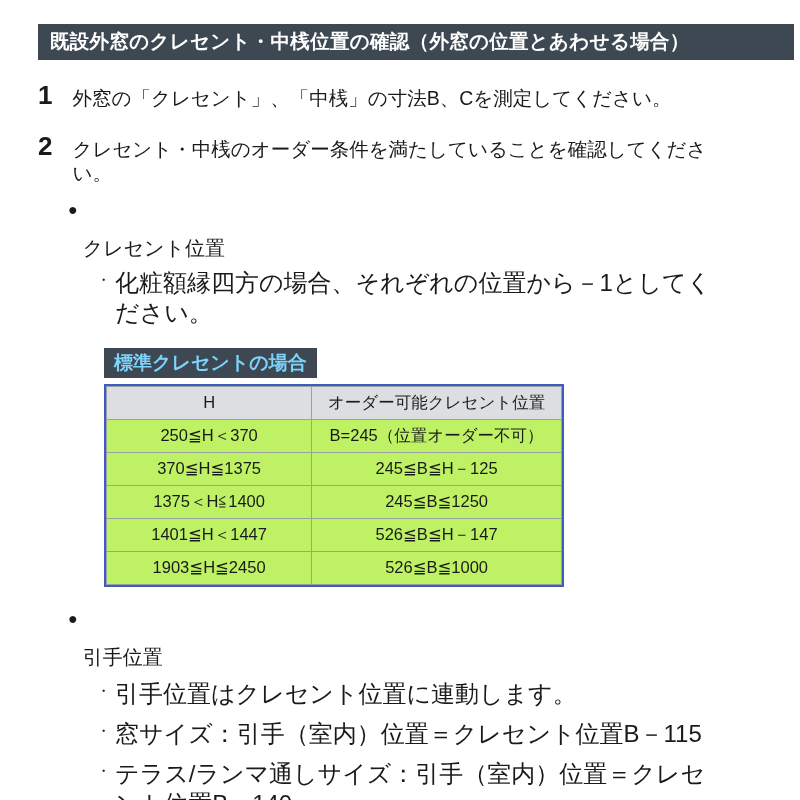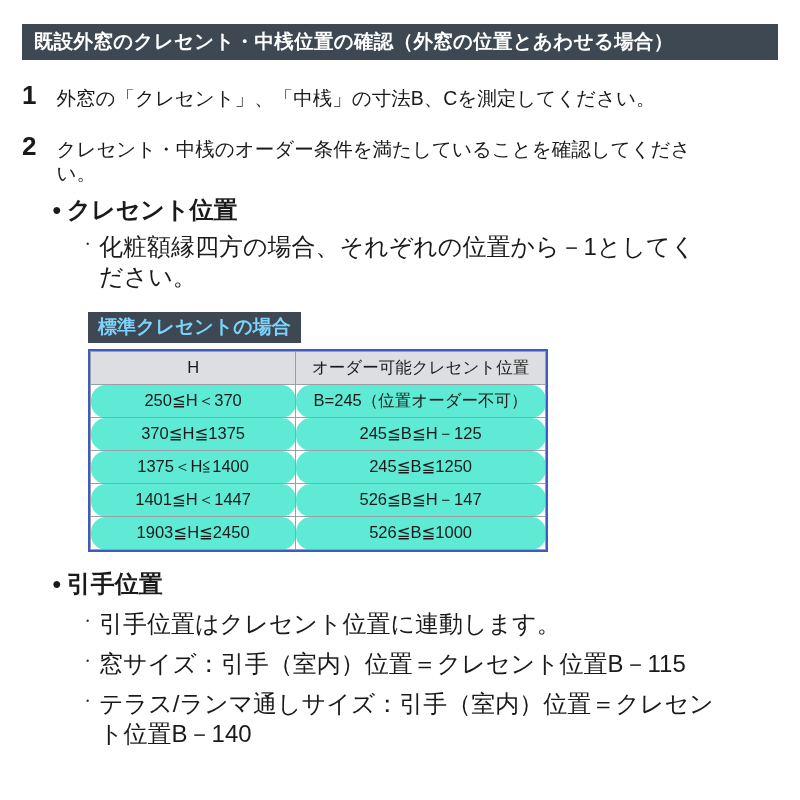--- a/index.html
+++ b/index.html
@@ -12,21 +12,21 @@
     background: #ffffff;
     font-family: "Liberation Sans", sans-serif;
     color: #1a1a1a;
     overflow: hidden;
   }
   .page {
     position: relative;
     width: 741px;
     height: 800px;
     box-sizing: border-box;
-    padding: 24px 22px 0 22px;
+    padding: 24px 22px 0 38px;
   }
 
   
   .title-banner {
     background: #3d4852;
     color: #ffffff;
     font-size: 19.5px;
     font-weight: bold;
     letter-spacing: 0.3px;
     padding: 7px 10px 8px 12px;
@@ -65,23 +65,24 @@
     margin-top: 10px;
     padding-left: 30px;
   }
   .bullet-l1 .dot {
     font-size: 16px;
     line-height: 1;
     padding-top: 6px;
     padding-right: 5px;
   }
   .bullet-l1 .txt {
-    font-size: 24px;
-    font-weight: bold;
+    font-size: 20px;
+    font-weight: normal;
     line-height: 1.2;
+    margin-top: 40px;
   }
 
   .bullet-l2 {
     display: flex;
     align-items: flex-start;
     margin-top: 8px;
     padding-left: 58px;
   }
   .bullet-l2 .dot {
     font-size: 15px;
@@ -131,22 +132,21 @@
     white-space: nowrap;
   }
   table.data thead th {
     background: #dcdee1;
   }
   table.data th:first-child,
   table.data td:first-child {
     width: 44%;
   }
   table.data tbody td {
-    background: #5eead4;
-    border-radius: 15px;
+    background: #bef264;
   }
 
   
   .lower {
     margin-top: 18px;
   }
   .lower .bullet-l2 {
     margin-top: 10px;
   }
 </style>

